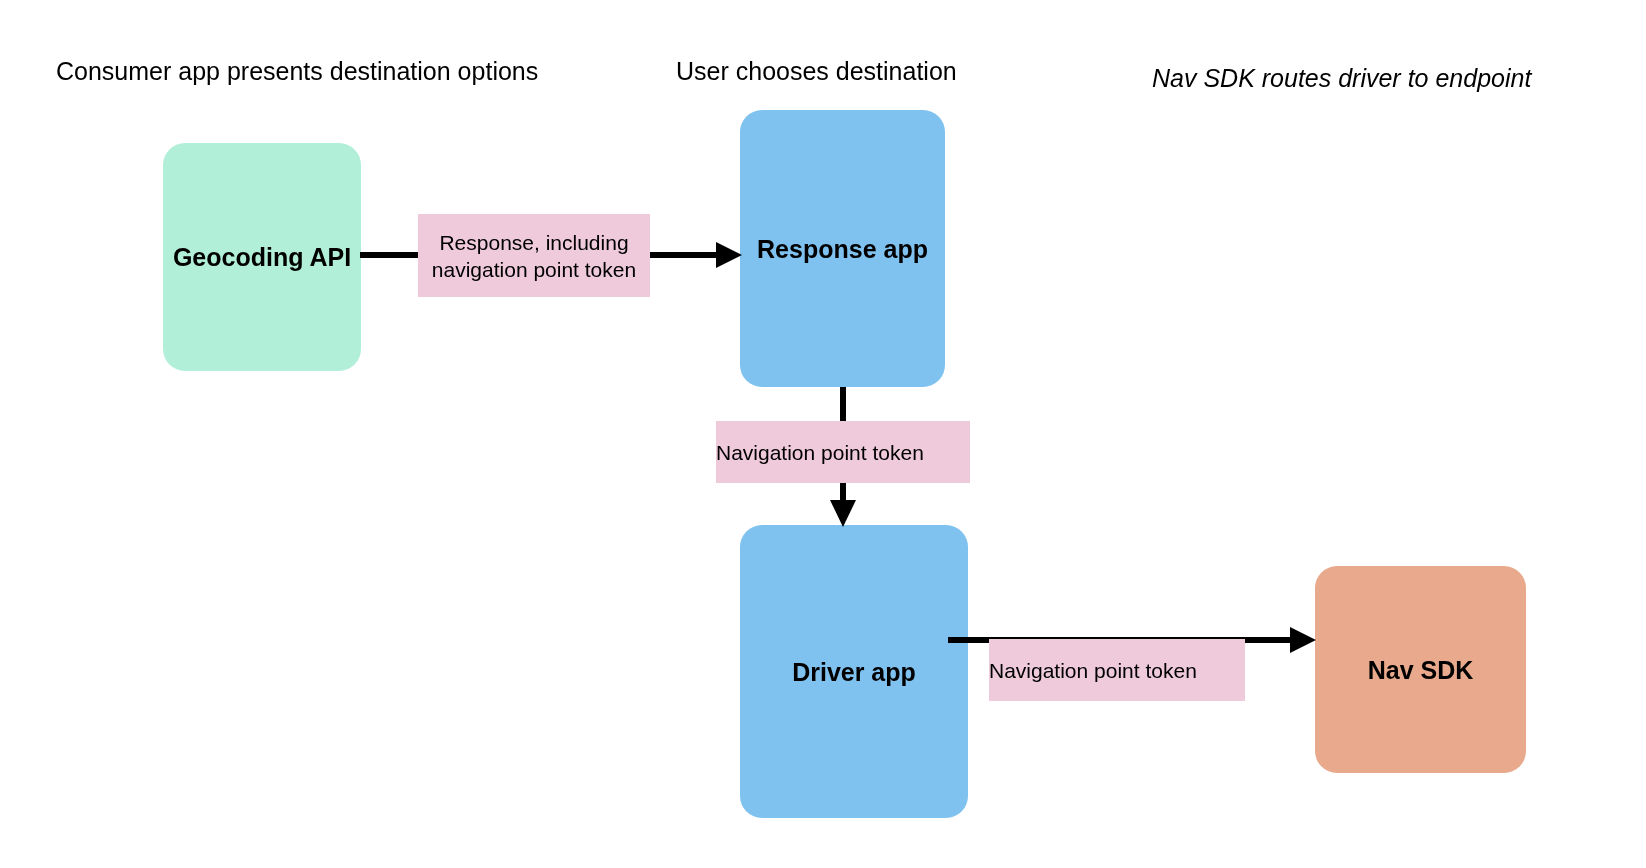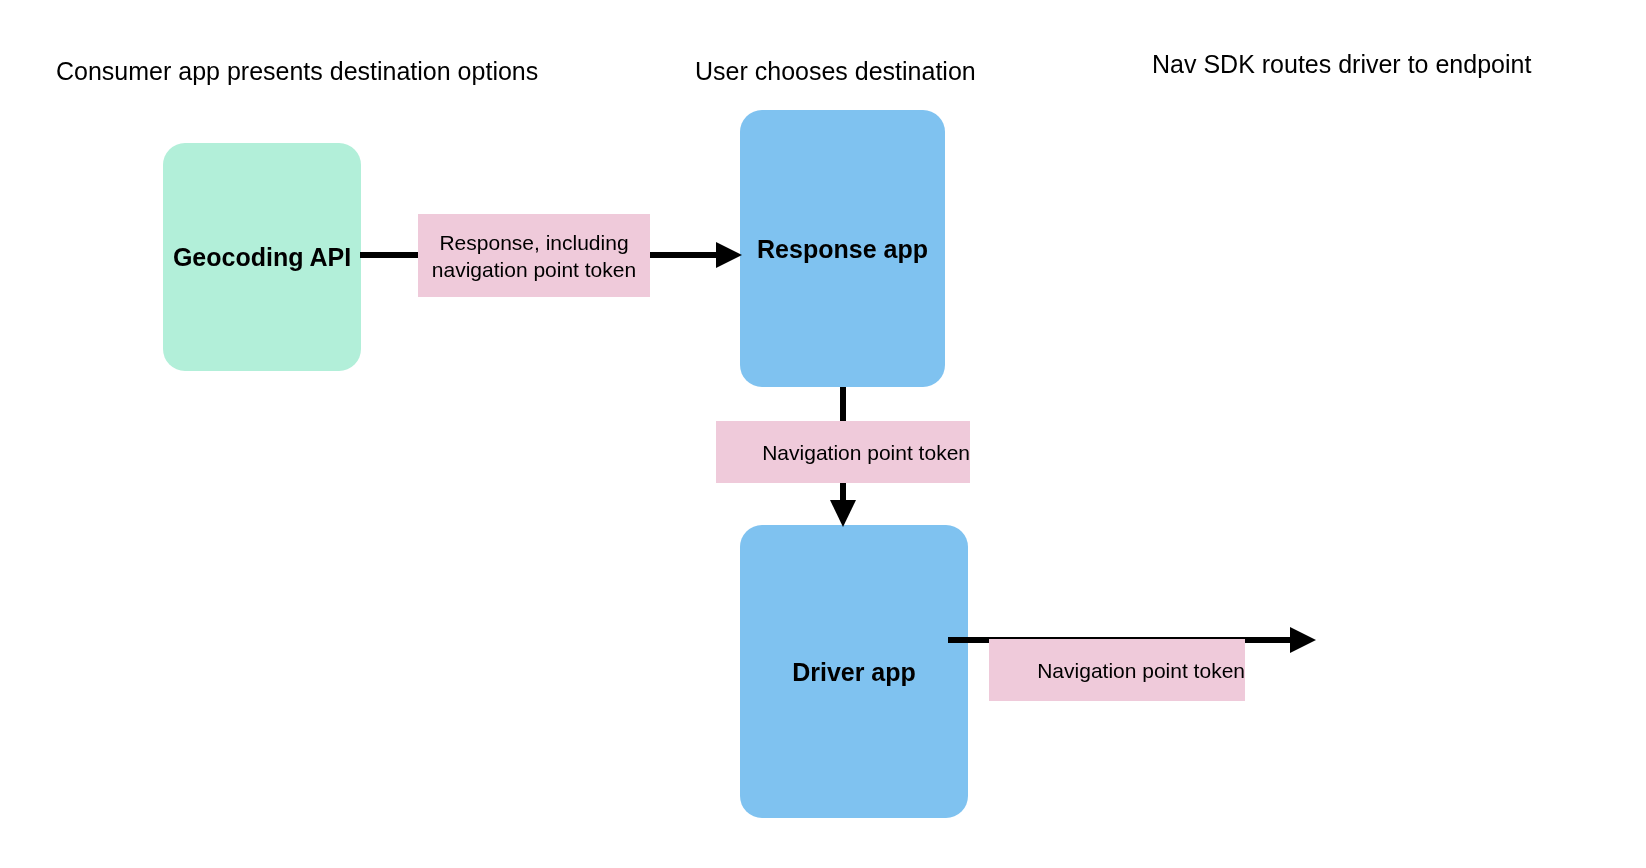--- a/index.html
+++ b/index.html
@@ -49,21 +49,21 @@
     color: #000000;
     white-space: nowrap;
   }
 
   
   .chip {
     position: absolute;
     box-sizing: border-box;
     display: flex;
     align-items: center;
-    justify-content: flex-end;
+    justify-content: flex-start;
     text-align: center;
     z-index: 3;
   }
   .chip-text {
     font-size: 21px;
     line-height: 27px;
     font-weight: 400;
     color: #000000;
   }
 
@@ -74,23 +74,23 @@
   }
   .edge svg { display: block; overflow: visible; }
 </style>
 </head>
 <body>
 
 <div id="canvas">
 
   <div class="col-header" style="left:56px; top:56px;">Consumer app presents destination options</div>
 
-  <div class="col-header" style="left:695px; top:56px;">User chooses destination</div>
+  <div class="col-header" style="left:676px; top:56px;">User chooses destination</div>
 
-  <div class="col-header" style="left:1152px; top:49px;">Nav SDK routes driver to endpoint</div>
+  <div class="col-header" style="left:1152px; top:63px;font-style:italic;">Nav SDK routes driver to endpoint</div>
 
   <div class="edge" style="left:360px; top:240px; width:382px; height:30px;">
     <svg width="382" height="30" viewBox="0 0 382 30">
       <line x1="0" y1="15" x2="360" y2="15" stroke="#000000" stroke-width="6"></line>
       <polygon points="382,15 356,2 356,28" fill="#000000"></polygon>
     </svg>
   </div>
 
   <div class="edge" style="left:828px; top:387px; width:30px; height:140px;">
     <svg width="30" height="140" viewBox="0 0 30 140">
@@ -111,20 +111,23 @@
   </div>
 
   <div class="node" style="left:740px; top:110px; width:205px; height:277px; background:#7FC2F0;">
     <span class="node-label">Response app</span>
   </div>
 
   <div class="node" style="left:740px; top:525px; width:228px; height:293px; background:#7FC2F0;">
     <span class="node-label">Driver app</span>
   </div>
 
+  <div class="node" style="left:1315px; top:566px; width:211px; height:207px; background:#E8A98C;">
+    <span class="node-label">Nav SDK</span>
+  </div>
 
   <div class="chip" style="left:418px; top:214px; width:232px; height:83px; background:#EFCADA;">
     <span class="chip-text">Response, including navigation point token</span>
   </div>
 
   <div class="chip" style="left:716px; top:421px; width:254px; height:62px; background:#EFCADA;">
     <span class="chip-text">Navigation point token</span>
   </div>
 
   <div class="chip" style="left:989px; top:639px; width:256px; height:62px; background:#EFCADA;">

